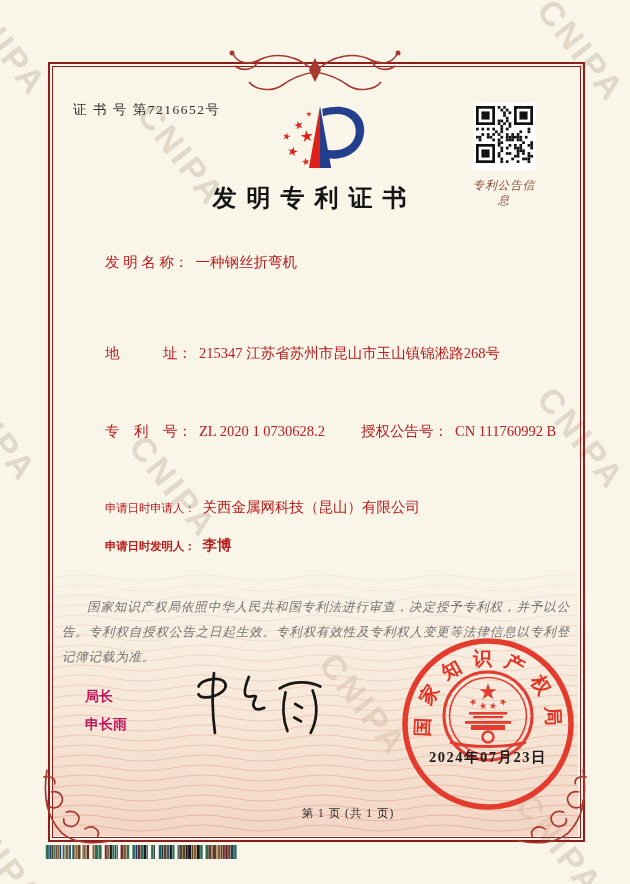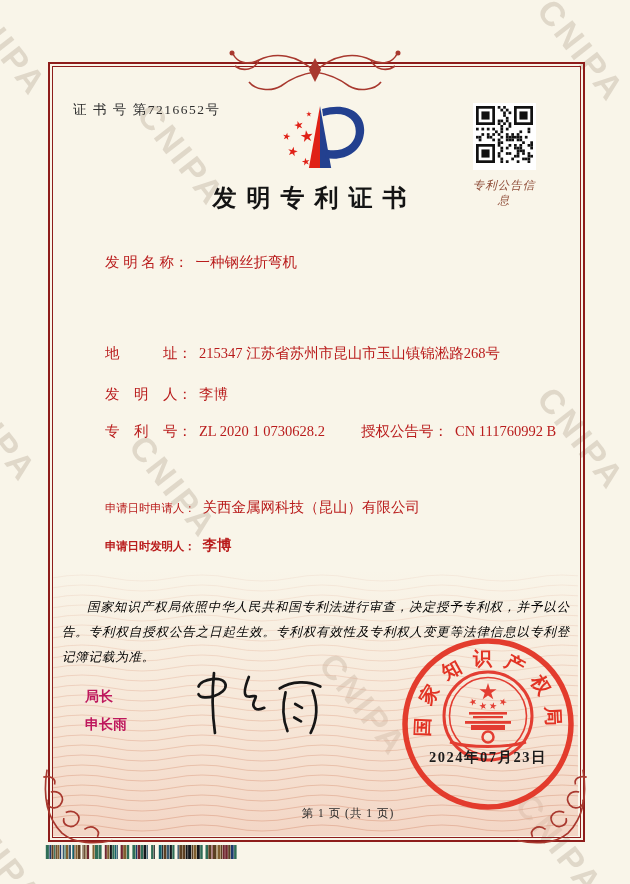--- a/index.html
+++ b/index.html
@@ -22,21 +22,21 @@
   .qr-label{margin-top:8px;font-size:11.5px;color:#8d4a35;letter-spacing:1px;font-style:italic;}
   .title{position:absolute;left:48px;top:182px;width:533px;text-align:center;
          font-size:24px;font-weight:bold;letter-spacing:10px;color:#141414;z-index:4;}
   .row{position:absolute;left:84px;font-size:14.5px;white-space:nowrap;z-index:4;color:#b91c1c;margin-left:21px;}
   .row .lbl{display:inline-block;}
   .row .val{padding-left:7px;}
   .row .small-lbl{font-size:11.5px;letter-spacing:-0.2px;}
   .col2{position:absolute;left:256px;top:0;}
   .statement{position:absolute;left:62px;top:595px;width:508px;font-size:12.5px;line-height:25px;
              text-align:justify;text-indent:2em;font-style:italic;font-weight:500;
-             letter-spacing:0.8px;color:#000000;z-index:4;}
+             letter-spacing:0.8px;color:#737373;z-index:4;}
   .signer{position:absolute;left:85px;top:688px;z-index:4;
           font-family:"Liberation Sans","DejaVu Sans",sans-serif;font-size:14px;font-weight:600;color:#be185d;}
   .signer div{margin-bottom:10px;}
   .sig{position:absolute;left:185px;top:660px;z-index:4;}
   .seal{position:absolute;left:398px;top:634px;z-index:5;}
   .footer{position:absolute;left:48px;top:806px;width:600px;text-align:center;
           font-size:11.5px;letter-spacing:1px;color:#2a2a2a;z-index:4;}
   .barcode{position:absolute;left:45px;top:845px;z-index:4;}
 </style>
 </head>
@@ -256,23 +256,20 @@
   </div>
 
   <div class="title">发明专利证书</div>
 
   <div class="row" style="top:253px;">
     <span class="lbl">发 明 名 称：</span><span class="val">一种钢丝折弯机</span>
   </div>
   <div class="row" style="top:344px;">
     <span class="lbl">地　　　址：</span><span class="val">215347 江苏省苏州市昆山市玉山镇锦淞路268号</span>
   </div>
-  <div class="row" style="top:385px;">
-    <span class="lbl">发　明　人：</span><span class="val">李博</span>
-  </div>
   <div class="row" style="top:422px;width:460px;">
     <span class="lbl">专　利　号：</span><span class="val">ZL 2020 1 0730628.2</span>
     <span class="col2"><span class="lbl">授权公告号：</span><span class="val">CN 111760992 B</span></span>
   </div>
   <div class="row" style="top:498px;">
     <span class="lbl small-lbl">申请日时申请人：</span><span class="val">关西金属网科技（昆山）有限公司</span>
   </div>
   <div class="row" style="top:536px;font-weight:bold;">
     <span class="lbl small-lbl">申请日时发明人：</span><span class="val">李博</span>
   </div>

